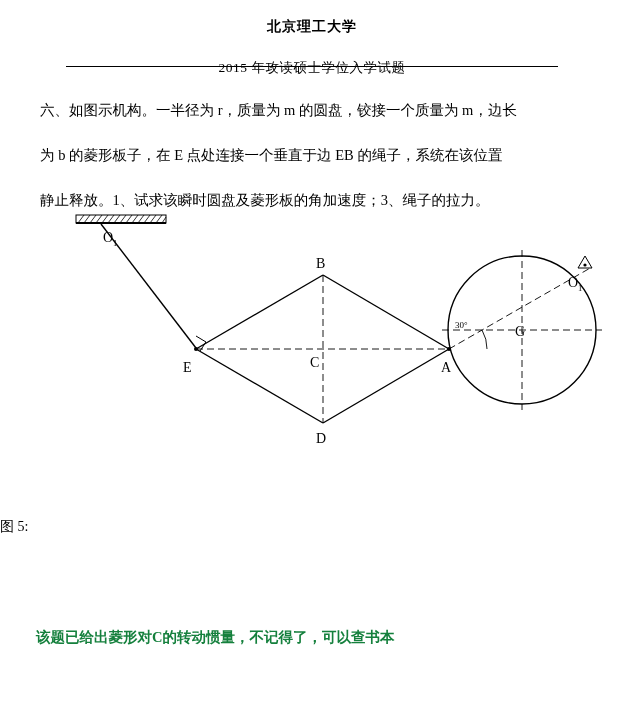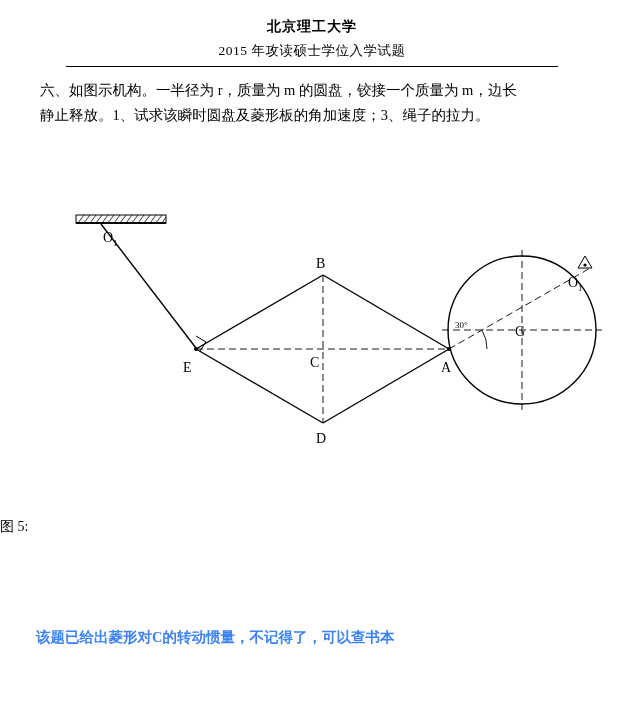--- a/index.html
+++ b/index.html
@@ -31,41 +31,42 @@
     font-family: "Liberation Serif", serif;
     font-weight: bold;
     font-size: 14px;
     letter-spacing: 1px;
     margin-top: 18px;
   }
   .header-sub {
     font-family: "Liberation Serif", serif;
     font-size: 13.5px;
     letter-spacing: 0.5px;
-    margin-top: 6px;
+    margin-top: 23px;
   }
   .rule {
     position: absolute;
     left: 66px;
     top: 66px;
     width: 492px;
     border-top: 1px solid #000;
     height: 0;
   }
   .body-text {
     position: absolute;
     left: 40px;
     top: 78px;
     width: 546px;
     font-size: 14.5px;
     line-height: 25px;
     text-align: justify;
   }
   .body-text .line {
     white-space: nowrap;
+    margin-top: 20px;
   }
   .figure-wrap {
     position: absolute;
     left: 0;
     top: 190px;
     width: 624px;
     height: 330px;
   }
   .fig-caption {
     position: absolute;
@@ -73,21 +74,21 @@
     top: 518px;
     width: 624px;
     text-align: left;
     font-size: 14px;
   }
   .note {
     position: absolute;
     left: 36px;
     top: 628px;
     font-size: 14.5px;
-    color: #3b82f6;
+    color: #15803d;
     font-weight: bold;
     white-space: nowrap;
   }
   svg { display: block; }
   .lbl {
     font-family: "Liberation Serif", serif;
     font-size: 14px;
     fill: #000;
   }
   .lbl-small {
@@ -108,20 +109,21 @@
 
   <div class="header">
     <div class="header-title">北京理工大学</div>
     <div class="header-sub">2015 年攻读硕士学位入学试题</div>
   </div>
 
   <div class="rule"></div>
 
   <div class="body-text">
     <div class="line">六、如图示机构。一半径为 r，质量为 m 的圆盘，铰接一个质量为 m，边长</div>
+    <div class="line">为 b 的菱形板子，在 E 点处连接一个垂直于边 EB 的绳子，系统在该位置</div>
     <div class="line">静止释放。1、试求该瞬时圆盘及菱形板的角加速度；3、绳子的拉力。</div>
   </div>
 
   <div class="figure-wrap">
     <svg width="624" height="330" viewBox="0 0 624 330">
 
       <g>
         <line x1="76" y1="33" x2="166" y2="33" stroke="#000" stroke-width="2"></line>
         <rect x="76" y="25" width="90" height="8" fill="none" stroke="#000" stroke-width="1"></rect>
         <line x1="78" y1="33" x2="84" y2="25" stroke="#000" stroke-width="0.8"></line>

